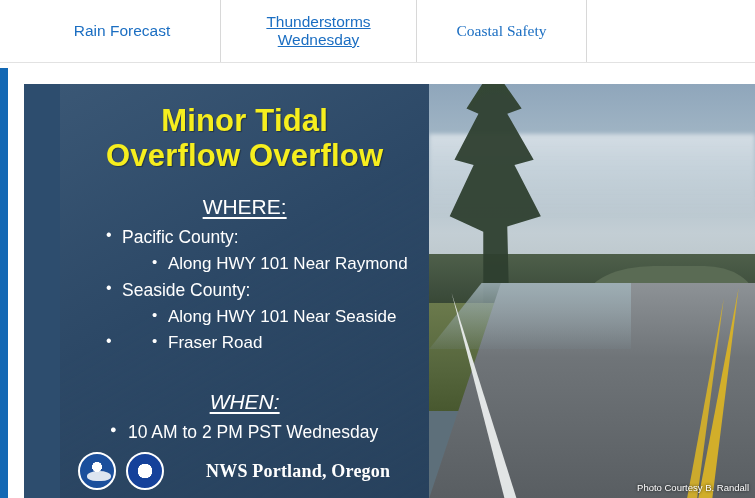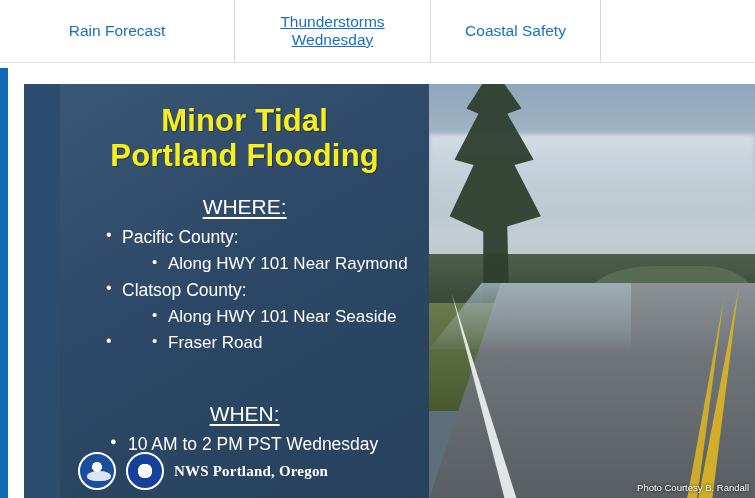--- a/index.html
+++ b/index.html
@@ -41,23 +41,23 @@
     background: #ffffff;
     cursor: pointer;
   }
   .tab.active {
     background: #1368b4;
     color: #ffffff;
     font-weight: bold;
     border-right: none;
   }
   .tab-w1 { width: 192px; }
-  .tab-w2 { width: 235px; }
+  .tab-w2 { width: 197px; margin-left: 24px; }
   .tab-w3 { width: 196px; text-decoration: underline; }
-  .tab-w4 { width: 170px; }
+  .tab-w4 { width: 170px; font-family: Liberation Serif, serif; }
 
   .tabbar-underline {
     position: absolute;
     top: 62px; left: 0;
     width: 755px; height: 6px;
     background: #ffffff;
     border-top: 1px solid #e2e2e2;
   }
 
   
@@ -98,21 +98,21 @@
     text-shadow: 1px 1px 1px rgba(0,0,0,.35);
   }
 
   .section-head {
     text-align: center;
     font-size: 21px;
     margin-top: 22px;
     text-decoration: underline;
     text-underline-offset: 3px;
   }
-  .section-head.when { margin-top: 46px; }
+  .section-head.when { margin-top: 34px; font-style: italic; }
 
   ul.lvl1 {
     list-style: none;
     margin: 6px 0 0 0;
     padding: 0 0 0 38px;
   }
   ul.lvl1 > li {
     position: relative;
     font-size: 17.5px;
     line-height: 1.42;
@@ -184,24 +184,25 @@
     background: #ffffff;
     border-radius: 50% 50% 40% 40%;
     opacity: .85;
   }
   .logo.nws {
     background: radial-gradient(circle at 50% 50%, #ffffff 0 30%, #15419a 31% 72%, #c1121f 73% 100%);
     border: 2px solid #ffffff;
   }
   .footer-label {
     font-family: "Liberation Serif", serif;
-    font-size: 15px;
+    font-size: 18px;
     font-weight: bold;
     color: #ffffff;
     letter-spacing: .2px;
+    margin-left: 32px;
   }
 
   
   .card-right {
     position: relative;
     width: 343px;
     height: 414px;
     overflow: hidden;
     background: #5d6f7a;
   }
@@ -327,34 +328,34 @@
   </div>
   <div class="tabbar-underline"></div>
 
   <div class="left-strip"></div>
 
   <div class="card">
 
     <div class="card-left">
       <div class="headline">
         <div>Minor Tidal</div>
-        <div>Portland Flooding</div>
+        <div>Overflow Overflow</div>
       </div>
 
       <div class="section-head">WHERE:</div>
 
       <ul class="lvl1">
         <li>
           <span>Pacific County:</span>
           <ul class="lvl2">
             <li>Along HWY 101 Near Raymond</li>
           </ul>
         </li>
         <li>
-          <span>Clatsop County:</span>
+          <span>Seaside County:</span>
           <ul class="lvl2">
             <li>Along HWY 101 Near Seaside</li>
           </ul>
         </li>
         <li>
           <ul class="lvl2">
             <li>Fraser Road</li>
           </ul>
         </li>
       </ul>

